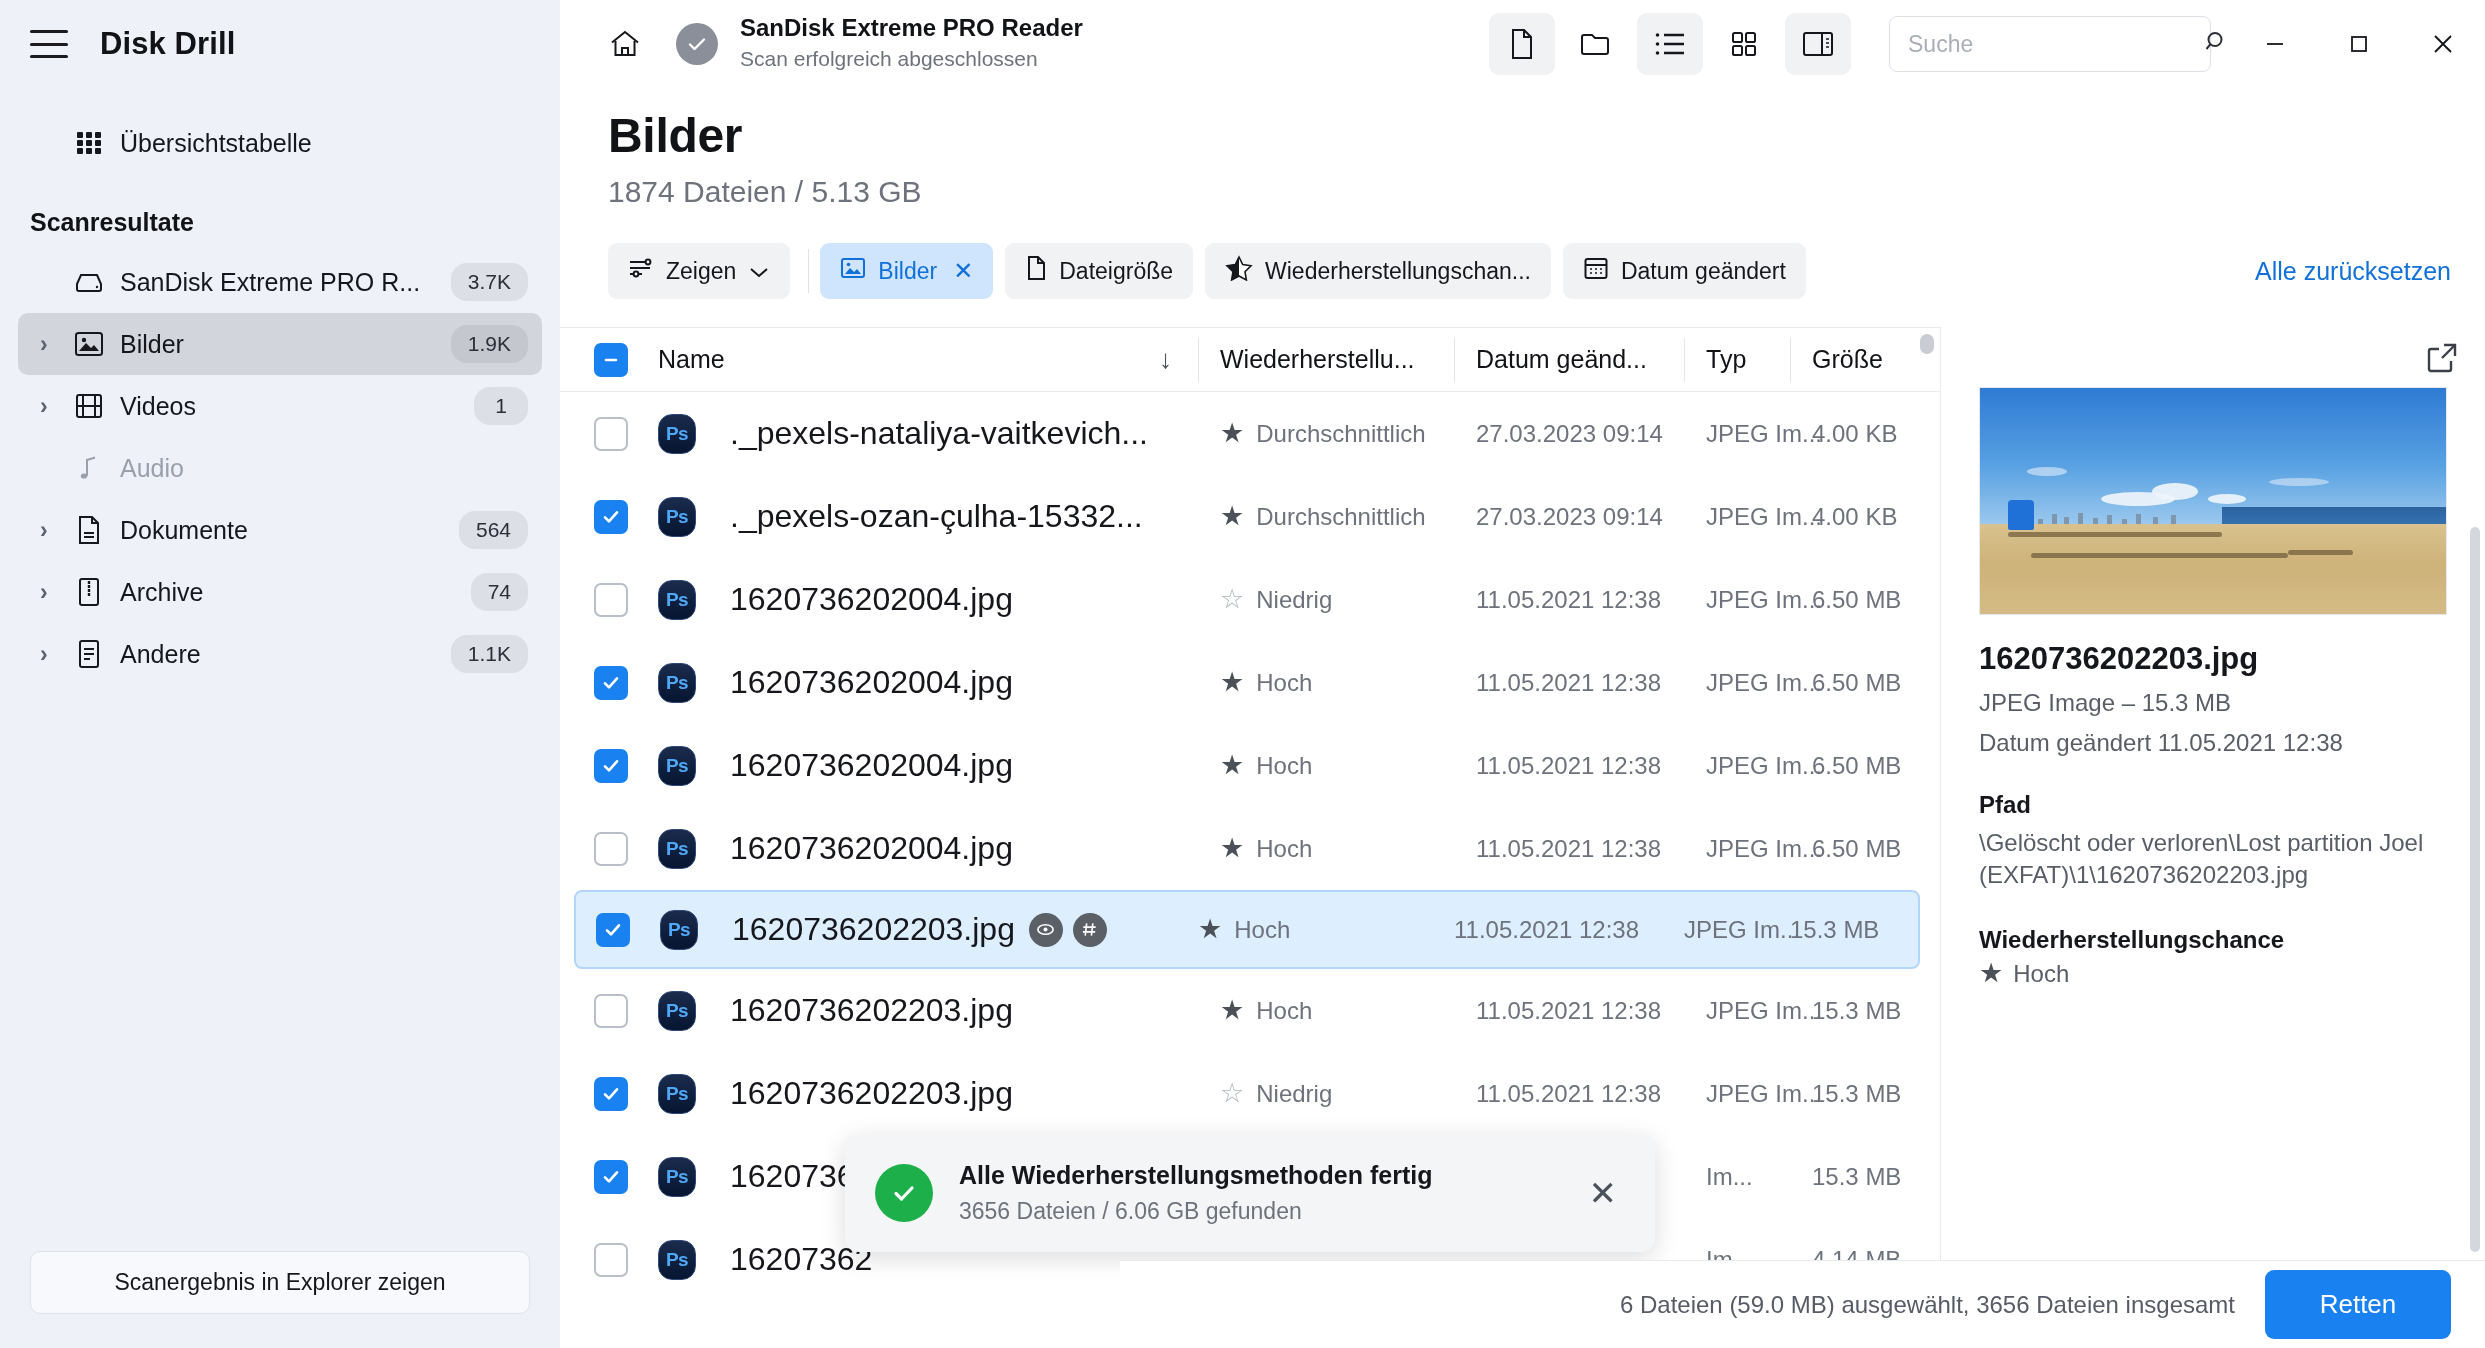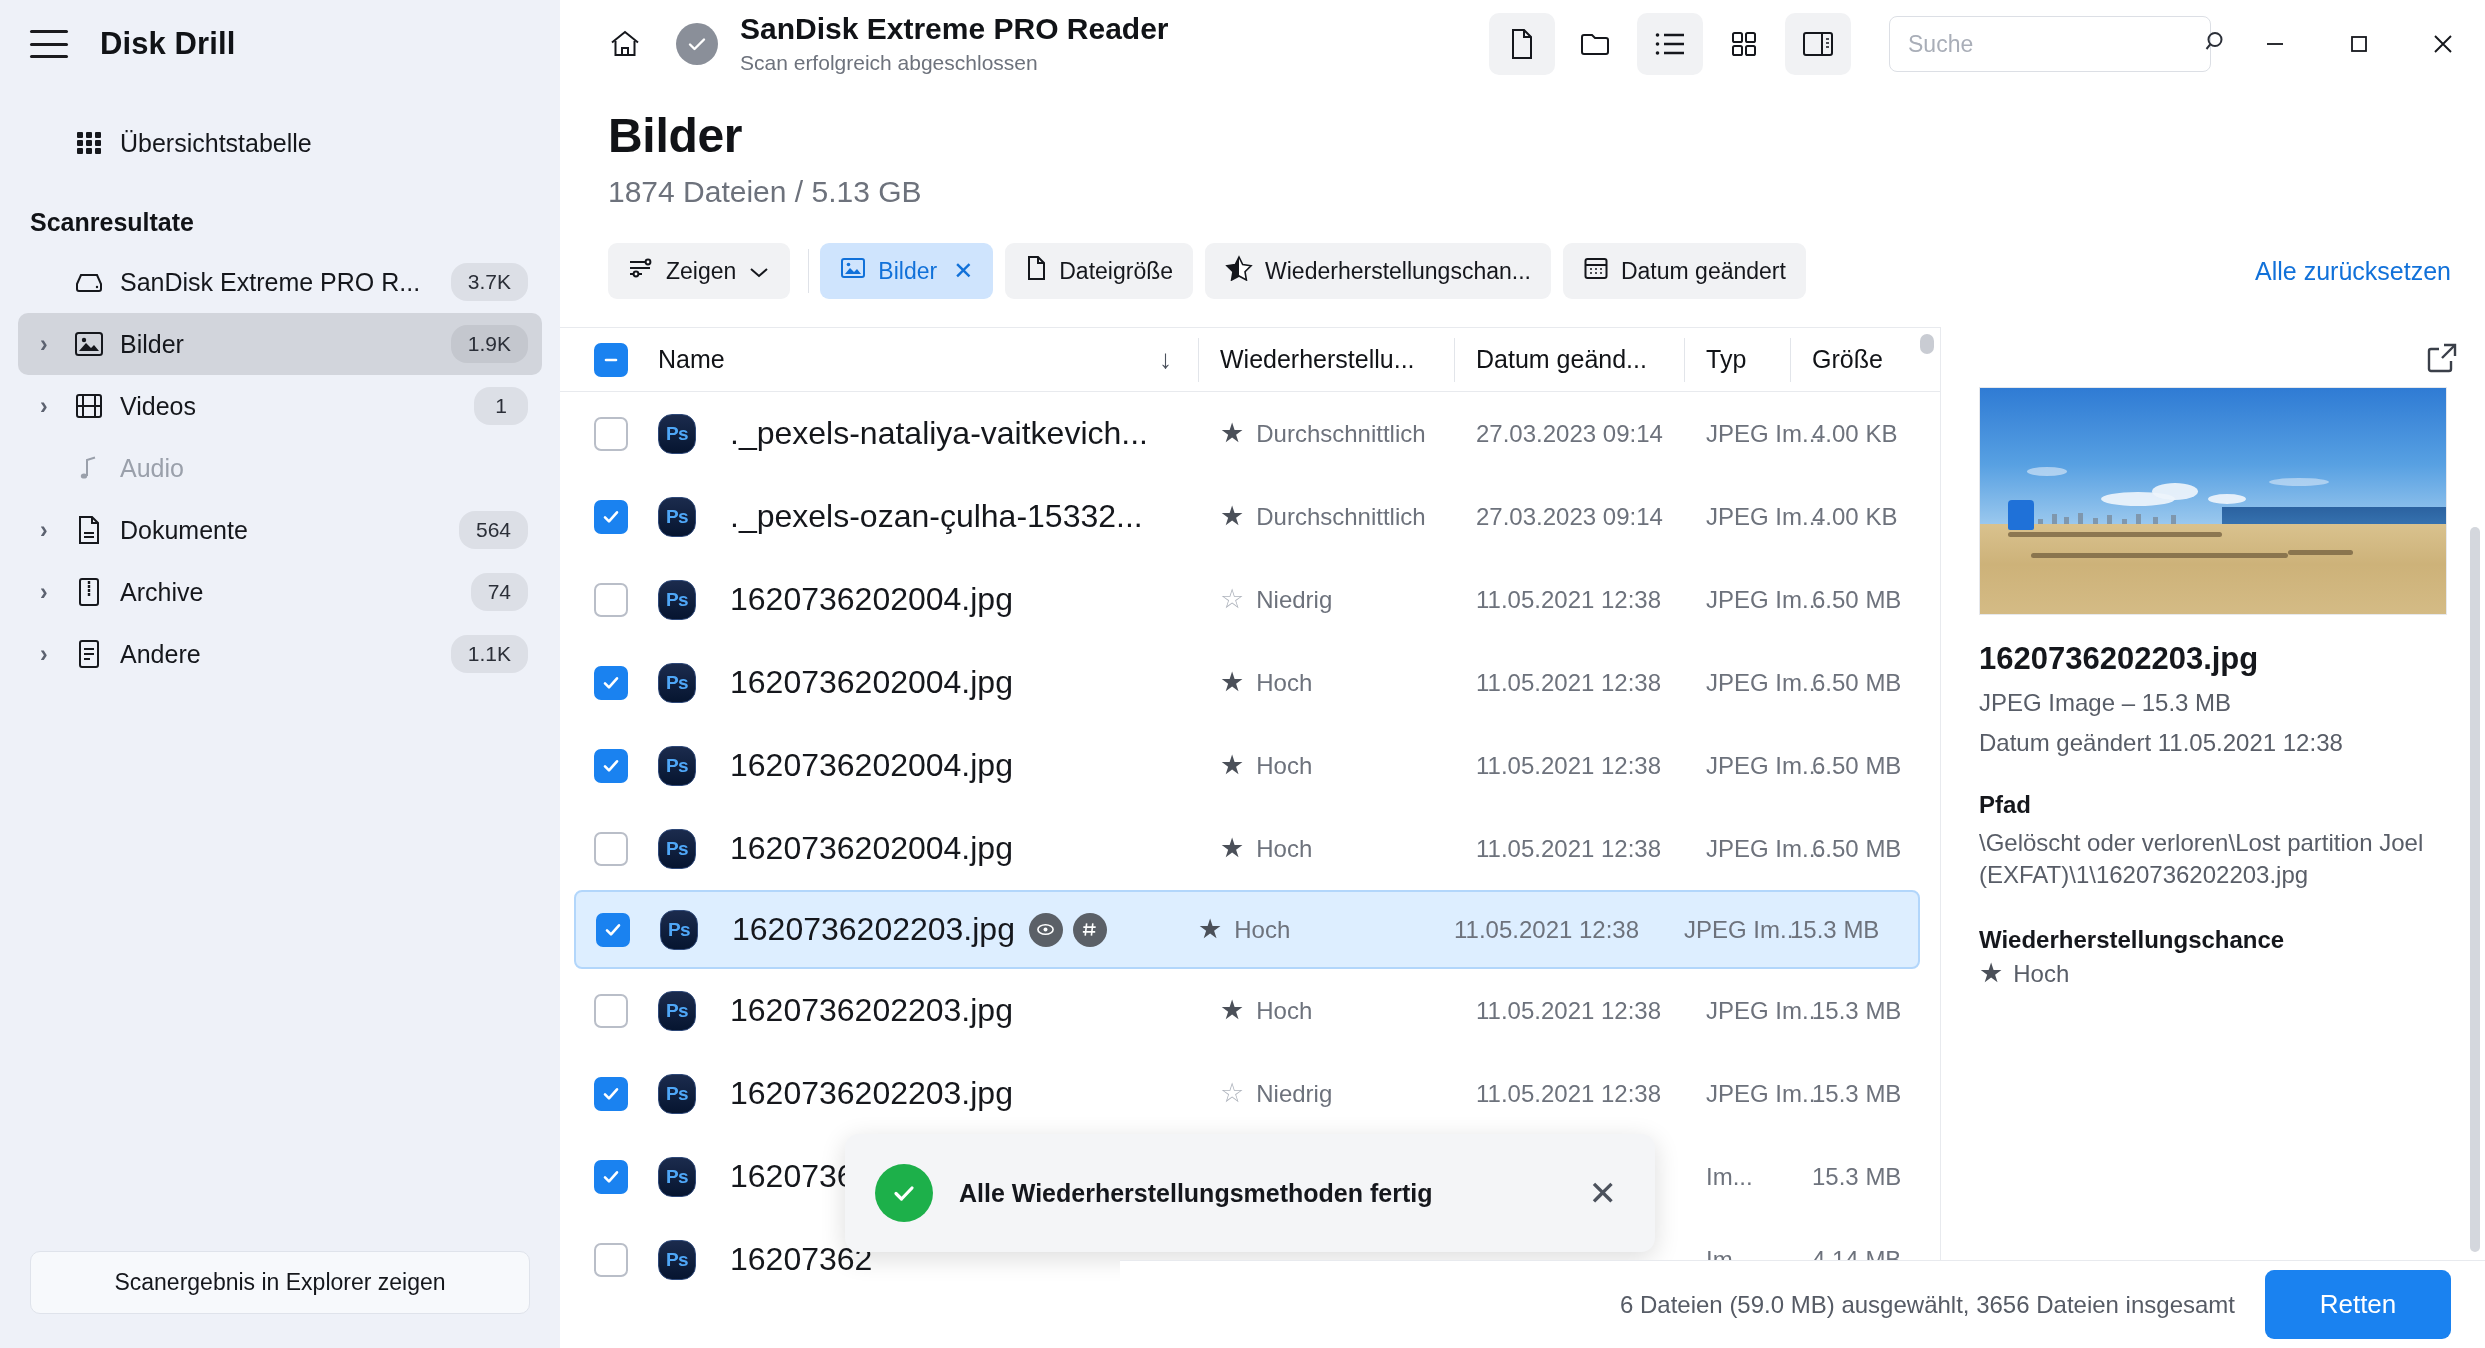--- a/index.html
+++ b/index.html
@@ -59,21 +59,21 @@
 
   
   .main { flex: 1; display: flex; flex-direction: column; background: #fff; position: relative; min-width: 0; }
 
   .topbar { height: 88px; display: flex; align-items: center; padding-left: 32px; flex: 0 0 88px; }
   .icon-btn { width: 66px; height: 62px; border-radius: 10px; display: flex; align-items: center; justify-content: center; cursor: pointer; color: #15171c; }
   .icon-btn.on { background: #f1f2f4; }
   .home-btn { margin-right: 18px; }
   .status-check { width: 42px; height: 42px; border-radius: 50%; background: #8a8f99; display: flex; align-items: center; justify-content: center; flex: 0 0 42px; }
   .title-block { margin-left: 22px; display: flex; flex-direction: column; justify-content: center; }
-  .dev-title { font-size: 30px; font-weight: 700; color: #111317; line-height: 1.2; }
+  .dev-title { font-size: 24px; font-weight: 700; color: #111317; line-height: 1.2; }
   .dev-sub { font-size: 21px; color: #6d727c; line-height: 1.35; margin-top: 2px; }
   .topbar-tools { margin-left: auto; display: flex; align-items: center; gap: 8px; padding-right: 10px; }
   .search-wrap {
     margin-left: 28px; width: 322px; height: 56px; border: 1px solid #dcdfe5;
     border-radius: 8px; display: flex; align-items: center; padding: 0 18px; background: #fff;
   }
   .search-wrap input {
     border: none; outline: none; font-size: 23px; color: #15171c; flex: 1;
     font-family: "Liberation Sans", sans-serif; background: transparent;
   }
@@ -777,20 +777,21 @@
         </div>
 
         <div class="toast">
           <div class="toast-ok">
             <svg width="32" height="32" viewBox="0 0 32 32" fill="none" stroke="#fff" stroke-width="3.2" stroke-linecap="round" stroke-linejoin="round">
                 <path d="M8 16.5l5.5 5.5L24 11"></path>
               </svg>
           </div>
           <div class="toast-txt">
             <div class="toast-title">Alle Wiederherstellungsmethoden fertig</div>
+            <div class="toast-sub">3656 Dateien / 6.06 GB gefunden</div>
           </div>
           <div class="toast-x">✕</div>
         </div>
       </div>
 
       <aside class="detail">
         <div class="detail-top">
           <span>
             <svg width="34" height="34" viewBox="0 0 34 34" fill="none" stroke="#3a3f49" stroke-width="2.4">
                 <path d="M19 4h11v11"></path>

